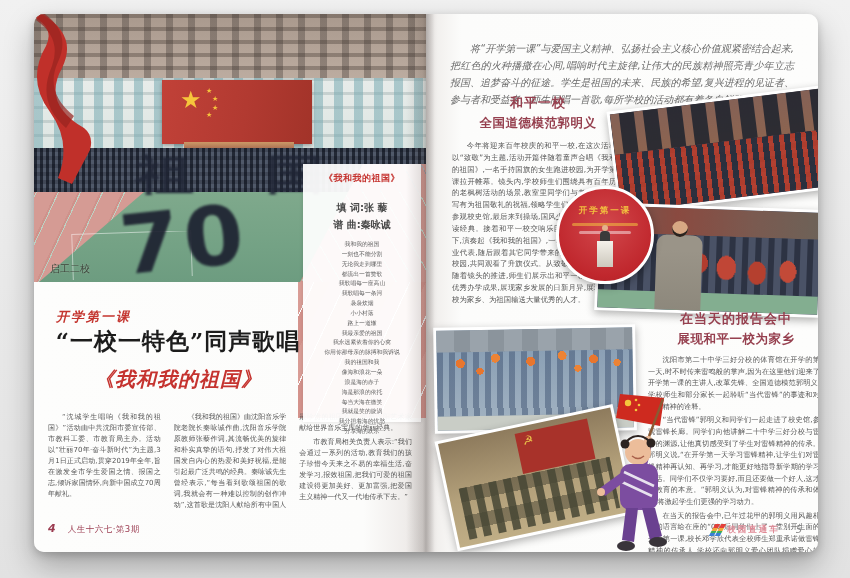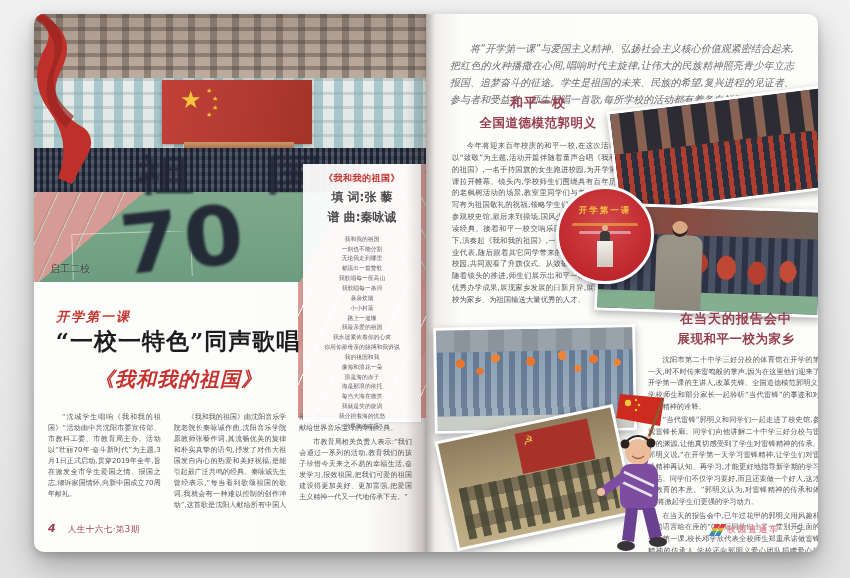--- a/index.html
+++ b/index.html
@@ -57,21 +57,21 @@
       color:rgba(28,33,48,.92); filter:blur(1.2px); transform:rotate(-6deg) scaleY(.95); letter-spacing:4px; }
   .lphoto-caption { position:absolute; left:16px; bottom:6px; font-size:10px; color:#3c4238;
       text-shadow:0 0 2px rgba(255,255,255,.3); }
   .ribbon { position:absolute; left:-6px; top:-4px; z-index:5; }
   .ph-ext { position:absolute; right:0; top:268px; width:128px; height:136px;
       background:repeating-linear-gradient(115deg,#d99d96 0 14px, rgba(255,255,255,.5) 14px 15px, #d4938c 15px 29px); }
   .lyrics { position:absolute; right:5px; top:150px; width:118px; height:258px; z-index:6;
       background:rgba(255,255,255,.94); padding:8px 6px 4px; text-align:center;
       box-shadow:0 0 4px rgba(0,0,0,.12); }
   .lyrics-title { font-size:9px; font-weight:bold; color:#c5332f; letter-spacing:.5px; }
-  .lyrics-credit { margin-top:2px; font-size:12px; font-weight:bold; color:#4a4a4a; line-height:1.7; }
+  .lyrics-credit { margin-top:14px; font-size:10px; font-weight:bold; color:#4a4a4a; line-height:1.7; }
   .lyrics-lines { margin-top:7px; font-size:5.8px; color:#5b5b5b; line-height:1.7; }
   .kicker { position:absolute; left:22px; top:294px; font-size:13px; font-weight:bold;
       color:#c4352f; font-style:italic; letter-spacing:2px; }
   .ltitle { position:absolute; left:16px; top:312px; width:256px; text-align:center;
       font-size:23px; font-weight:bold; color:#1c1c1c; letter-spacing:1px; font-family:"DejaVu Serif", serif; }
   .lsub { position:absolute; left:16px; top:352px; width:256px; text-align:center;
       font-size:20px; font-weight:bold; color:#c5332f; letter-spacing:1px; font-family:"DejaVu Serif", serif;
       font-style:italic; }
   .lbody { position:absolute; left:14px; top:398px; width:364px; height:118px; overflow:hidden;
       column-count:3; column-gap:13px; font-size:7px; line-height:1.58; color:#555; text-align:justify; }

